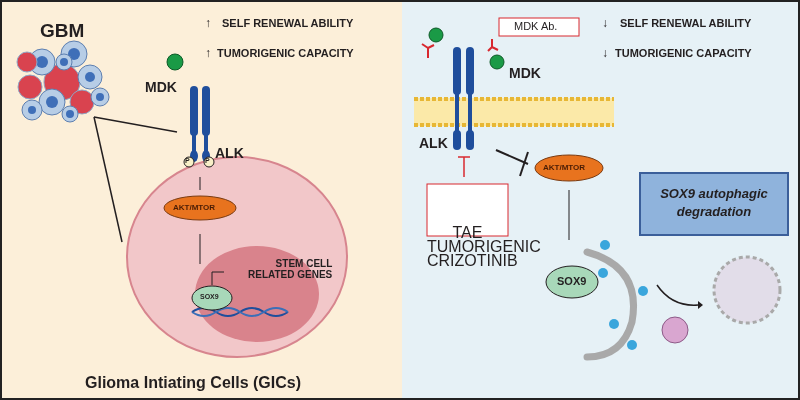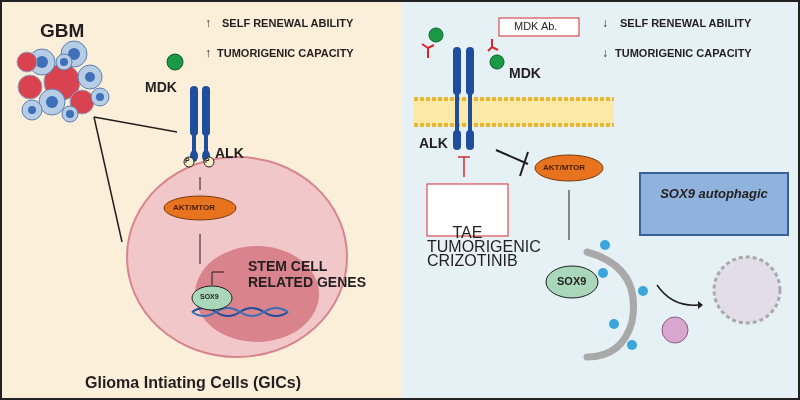--- a/index.html
+++ b/index.html
@@ -67,21 +67,21 @@
     <path d="M190,310 q12,-8 24,0 t24,0 t24,0 t24,0" fill="none" stroke="#1f4e9c" stroke-width="2"></path>
     <path d="M190,310 q12,8 24,0 t24,0 t24,0 t24,0" fill="none" stroke="#3a6fb8" stroke-width="2"></path>
     <ellipse cx="210" cy="296" rx="20" ry="12" fill="#a8d8b9" stroke="#231f20"></ellipse>
   </svg>
   <div class="t" style="left:38px;top:18px;font-size:19px;">GBM</div>
   <div class="t" style="left:143px;top:77px;font-size:14px;">MDK</div>
   <div class="t" style="left:213px;top:143px;font-size:14px;">ALK</div>
   <div class="t" style="left:183px;top:155px;font-size:7px;">P</div>
   <div class="t" style="left:203px;top:155px;font-size:7px;">P</div>
   <div class="t" style="left:171px;top:201px;font-size:8px;color:#4a1d05;">AKT/MTOR</div>
-  <div class="t" style="left:246px;top:256px;font-size:14px;text-align:left;">
+  <div class="t" style="left:246px;top:256px;font-size:10px;text-align:right;">
     <div style="padding-left:0px;">STEM CELL</div>
     <div>RELATED GENES</div>
   </div>
   <div class="t" style="left:198px;top:291px;font-size:7px;">SOX9</div>
   <div class="t" style="left:203px;top:14px;font-size:12px;">↑</div>
   <div class="t" style="left:220px;top:15px;font-size:11px;">SELF RENEWAL ABILITY</div>
   <div class="t" style="left:203px;top:44px;font-size:12px;">↑</div>
   <div class="t" style="left:215px;top:45px;font-size:11px;">TUMORIGENIC CAPACITY</div>
   <div class="t" style="left:83px;top:372px;font-size:16px;">Glioma Intiating Cells (GICs)</div>
 </div>
@@ -136,19 +136,20 @@
   <div class="t" style="left:107px;top:63px;font-size:14px;">MDK</div>
   <div class="t" style="left:17px;top:133px;font-size:14px;">ALK</div>
   <div class="t" style="left:141px;top:161px;font-size:8px;color:#4a1d05;">AKT/MTOR</div>
   <div style="position:absolute;left:25px;top:187px;width:81px;text-align:center;font-size:16px;line-height:14px;color:#231f20;margin-top:37px;">
     <div>TAE</div>
     <div>TUMORIGENIC</div>
     <div>CRIZOTINIB</div>
   </div>
   <div class="t" style="left:238px;top:183px;width:148px;text-align:center;font-size:13px;line-height:18px;font-style:italic;">
     <div>SOX9 autophagic</div>
+    <div>degradation</div>
   </div>
   <div class="t" style="left:155px;top:273px;font-size:11px;">SOX9</div>
   <div class="t" style="left:200px;top:14px;font-size:12px;">↓</div>
   <div class="t" style="left:218px;top:15px;font-size:11px;">SELF RENEWAL ABILITY</div>
   <div class="t" style="left:200px;top:44px;font-size:12px;">↓</div>
   <div class="t" style="left:213px;top:45px;font-size:11px;">TUMORIGENIC CAPACITY</div>
 </div>
 
 </body></html>

